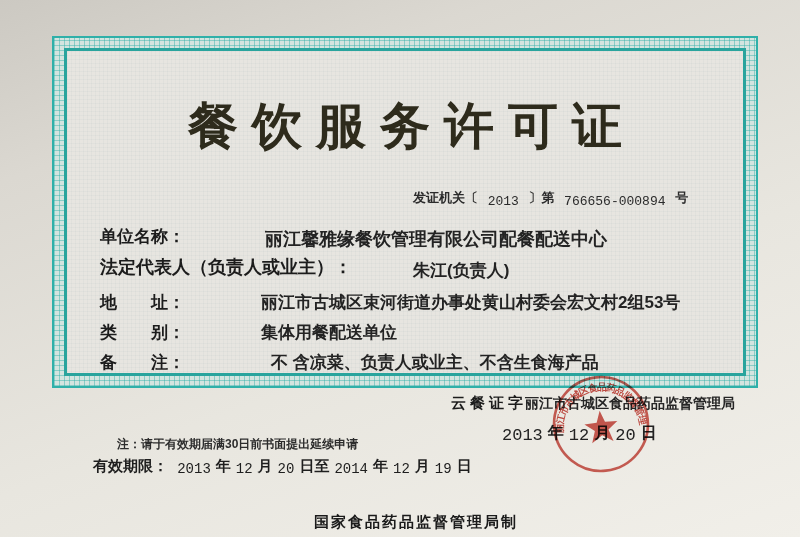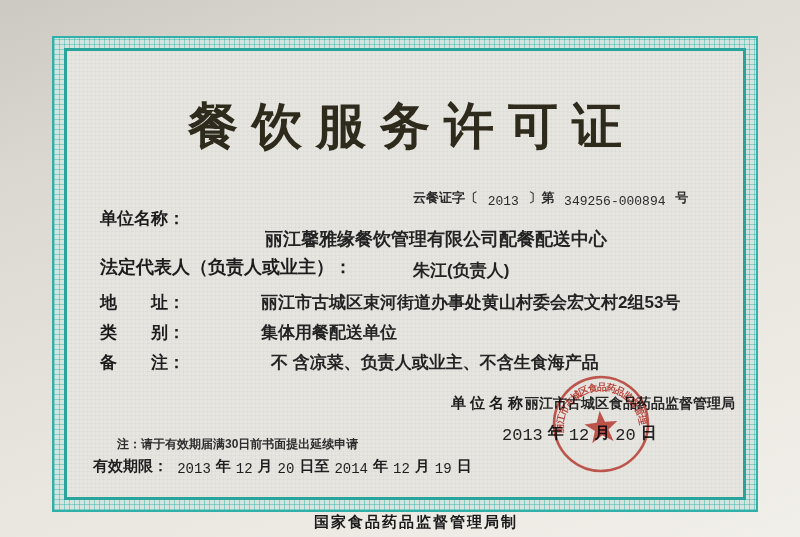--- a/index.html
+++ b/index.html
@@ -4,21 +4,21 @@
 <style>
   html,body{margin:0;padding:0;}
   body{
     width:800px;height:537px;position:relative;overflow:hidden;
     font-family:"Liberation Sans","DejaVu Sans",sans-serif;
     background:linear-gradient(160deg,#ccc9c2 0%,#dbd8d1 22%,#e8e6df 60%,#f1efe9 100%);
   }
   .photo{position:absolute;inset:0;}
   
   .frame-outer{
-    position:absolute;left:52px;top:36px;width:706px;height:476px;
+    position:absolute;left:52px;top:36px;width:706px;height:352px;
     border:2px solid #2fb0a9;box-sizing:border-box;
     background:#edebe5;
   }
   .frame-band{
     position:absolute;inset:0;padding:10px;box-sizing:border-box;
     background-color:rgba(167,216,212,0.35);
     background-image:
       repeating-linear-gradient(90deg, rgba(47,176,169,.45) 0 1px, rgba(47,176,169,0) 1px 5px),
       repeating-linear-gradient(0deg, rgba(47,176,169,.45) 0 1px, rgba(47,176,169,0) 1px 5px);
   }
@@ -34,21 +34,21 @@
   .abs{position:absolute;}
   .title{
     left:0;top:42px;width:100%;text-align:center;
     font-size:50px;font-weight:700;letter-spacing:14px;
     color:#2e2b1c;white-space:nowrap;text-indent:14px;
   }
   .license-line{left:346px;top:138px;font-size:13px;color:#2b2b2b;font-weight:600;white-space:nowrap;}
   .license-line .num{display:inline-block;transform:translateY(3px);font-family:"Liberation Mono","DejaVu Sans Mono",monospace;font-weight:500;margin:0 6px;}
   .lbl{font-weight:700;color:#1c1c1c;font-size:17px;white-space:nowrap;}
   .val{font-weight:700;color:#232323;font-size:17px;white-space:nowrap;margin-left:48px;}
-  .row1-l{left:33px;top:156px;}
+  .row1-l{left:33px;top:174px;}
   .row1-v{left:150px;top:176px;font-size:18px;}
   .row2-l{left:33px;top:204px;font-size:18px;}
   .row2-v{left:298px;top:208px;}
   .row3-l{left:33px;top:240px;}
   .row3-v{left:146px;top:240px;}
   .row4-l{left:33px;top:270px;text-align:right;}
   .row4-v{left:146px;top:270px;}
   .row5-l{left:33px;top:300px;}
   .row5-v{left:156px;top:300px;}
   .issuer-l{left:384px;top:343px;font-size:15px;font-weight:700;letter-spacing:4px;color:#1c1c1c;white-space:nowrap;}
@@ -72,43 +72,43 @@
 
 <div class="photo">
 
   <div class="frame-outer">
     <div class="frame-band">
       <div class="frame-inner">
 
         <div class="abs title">餐饮服务许可证</div>
 
         <div class="abs license-line">
-          <span>云餐证字〔</span>
+          <span>发证机关〔</span>
           <span class="num">2013</span>
           <span>〕第</span>
-          <span class="num">349256-000894</span>
+          <span class="num">766656-000894</span>
           <span>号</span>
         </div>
 
         <div class="abs lbl row1-l">单位名称：</div>
         <div class="abs val row1-v">丽江馨雅缘餐饮管理有限公司配餐配送中心</div>
 
         <div class="abs lbl row2-l">法定代表人（负责人或业主）：</div>
         <div class="abs val row2-v">朱江(负责人)</div>
 
         <div class="abs lbl row3-l">地　　址：</div>
         <div class="abs val row3-v">丽江市古城区束河街道办事处黄山村委会宏文村2组53号</div>
 
         <div class="abs lbl row4-l">类　　别：</div>
         <div class="abs val row4-v">集体用餐配送单位</div>
 
         <div class="abs lbl row5-l">备　　注：</div>
         <div class="abs val row5-v">不 含凉菜、负责人或业主、不含生食海产品</div>
 
-        <div class="abs issuer-l">单位名称</div>
+        <div class="abs issuer-l">云餐证字</div>
         <div class="abs issuer-v">丽江市古城区食品药品监督管理局</div>
 
         <div class="abs issue-date">
           <span class="num">2013</span><span>年</span><span class="num">12</span><span>月</span><span class="num">20</span><span>日</span>
         </div>
 
         <div class="abs note-line">注：请于有效期届满30日前书面提出延续申请</div>
 
         <div class="abs validity">
           <span>有效期限：</span>

